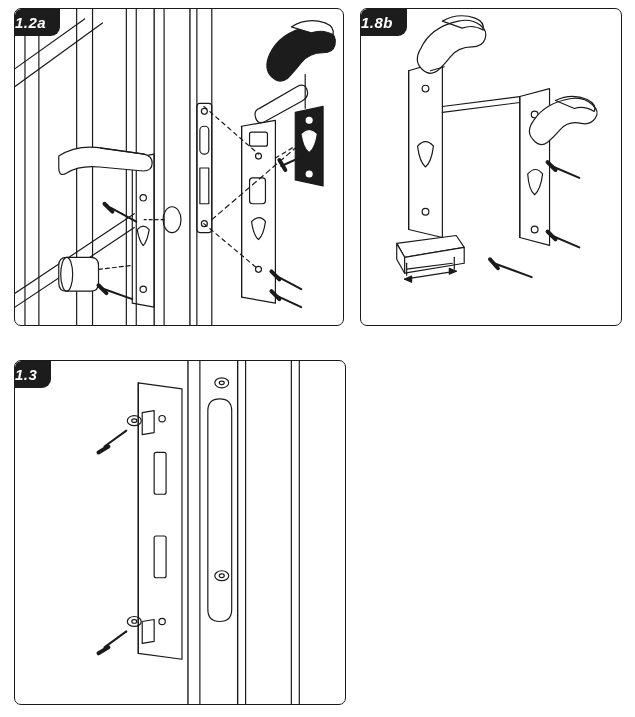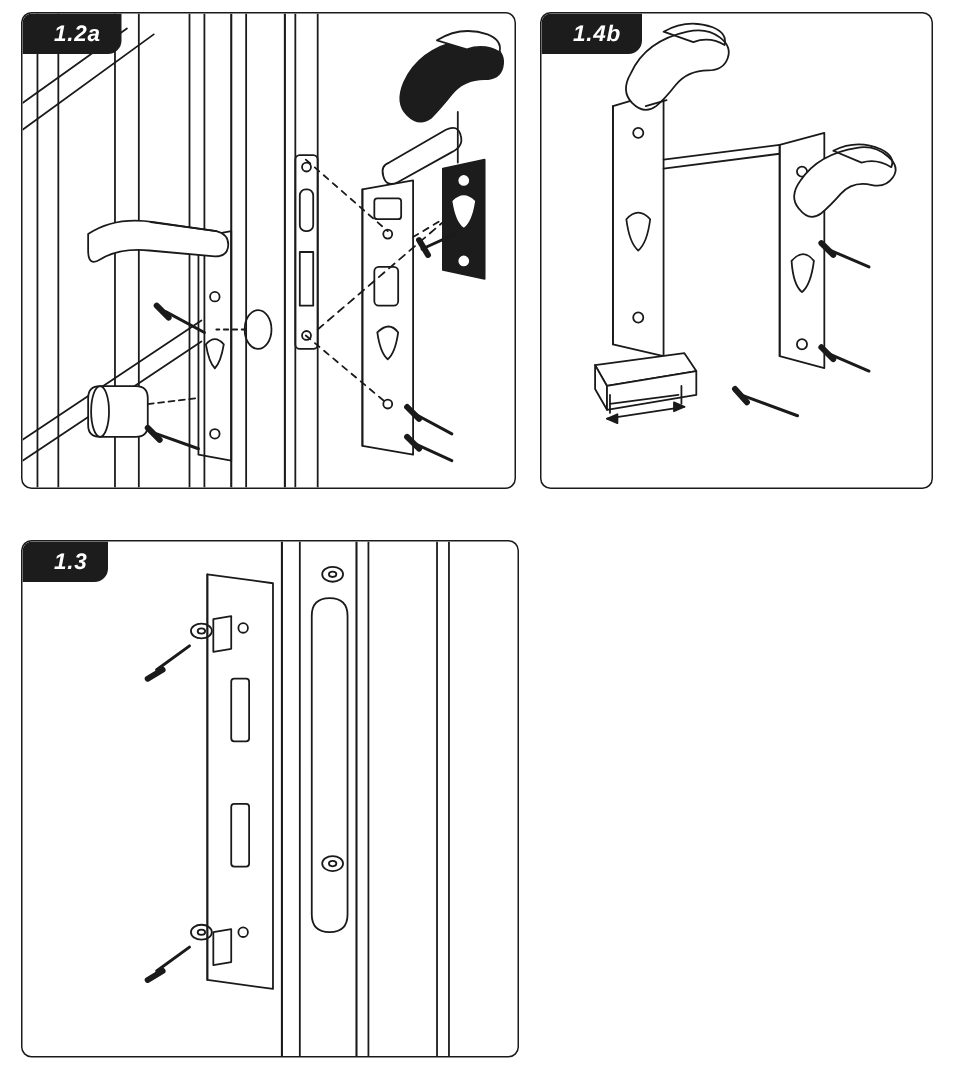--- a/index.html
+++ b/index.html
@@ -35,21 +35,21 @@
     left: 0;
     top: 0;
     background: #1c1c1c;
     color: #ffffff;
     font-weight: bold;
     font-style: italic;
     font-size: 15px;
     letter-spacing: 0.5px;
     border-bottom-right-radius: 9px;
     border-top-left-radius: 6px;
-    padding: 6px 14px 6px 21px;
+    padding: 6px 14px 6px 0;
     line-height: 1;
     z-index: 5;
   }
   .panel-svg {
     position: absolute;
     left: 0;
     top: 0;
     width: 100%;
     height: 100%;
   }
@@ -168,21 +168,21 @@
         </g>
         <g>
           <path d="M262 288 l26 12" stroke-width="2"></path>
           <path d="M258 284 l8 8" stroke-width="4"></path>
         </g>
       </g>
     </svg>
   </div>
 
   <div class="panel" id="panel-12b">
-    <div class="panel-label">1.4b</div>
+    <div class="panel-label">1.8b</div>
     <svg class="panel-svg" viewBox="0 0 262 318">
       <g fill="none" stroke="#1a1a1a" stroke-width="1.2" stroke-linejoin="round" stroke-linecap="round">
 
         <g>
           <path d="M48 62 L82 52 L82 230 L48 222 Z" fill="#ffffff"></path>
           <circle cx="65" cy="80" r="3.4"></circle>
           <circle cx="65" cy="204" r="3.4"></circle>
           <path d="M57 138 q8 -9 16 0 q-2 16 -8 21 q-6 -5 -8 -21 Z"></path>
           <path d="M48 62 L48 222"></path>
         </g>

